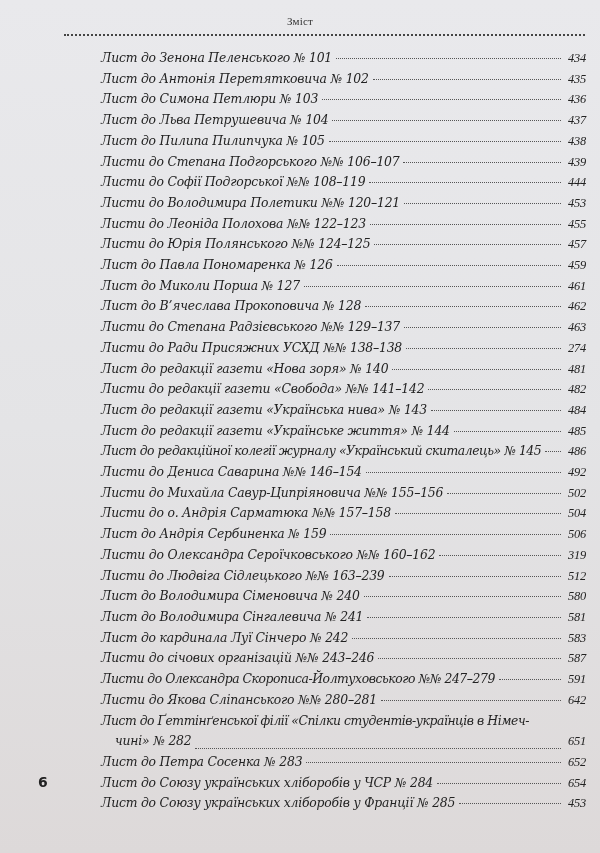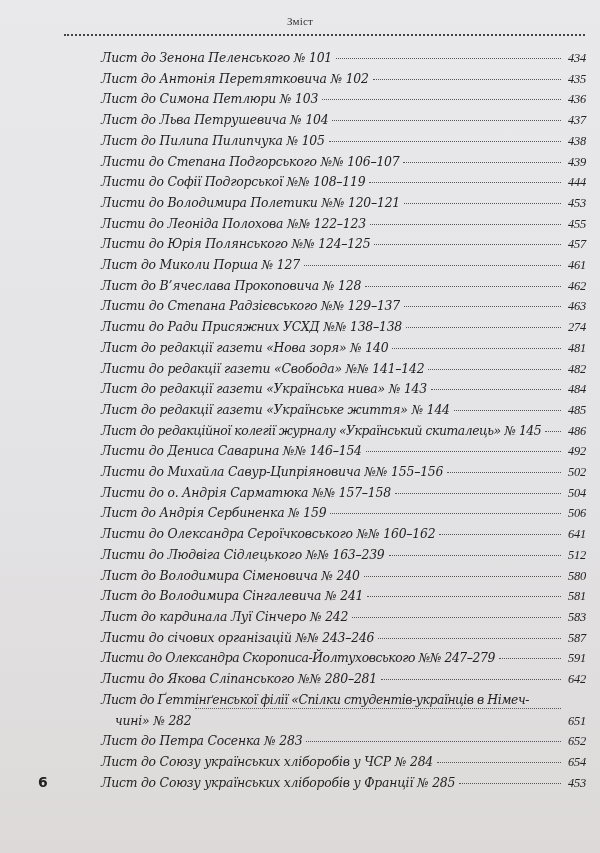--- a/index.html
+++ b/index.html
@@ -32,21 +32,21 @@
   }
   .entry { display: flex; align-items: baseline; }
   .entry .title { white-space: nowrap; }
   .entry .leader {
     flex: 1; margin: 0 3px 0 4px;
     border-bottom: 1px dotted #555;
     transform: translateY(-3px);
   }
   .entry .page { white-space: nowrap; min-width: 22px; text-align: right; font-family: Liberation Serif, serif; }
   .wrap-block .second {
-    display: flex; align-items: flex-start; padding-left: 14px;
+    display: flex; align-items: flex-end; padding-left: 14px;
   }
   .wrap-block .second .title { white-space: nowrap; }
   .folio {
     position: absolute; left: 38px; top: 774px;
     font-family: "DejaVu Sans", "Liberation Sans", sans-serif;
     font-weight: bold; font-size: 14px; color: #222;
   }
 </style>
 </head>
 <body>
@@ -99,20 +99,25 @@
       <span class="title">Листи до Леоніда Полохова №№ 122–123</span>
       <span class="leader"></span>
       <span class="page">455</span>
     </li>
   <li class="entry">
       <span class="title">Листи до Юрія Полянського №№ 124–125</span>
       <span class="leader"></span>
       <span class="page">457</span>
     </li>
   <li class="entry">
+      <span class="title">Лист до Павла Пономаренка № 126</span>
+      <span class="leader"></span>
+      <span class="page">459</span>
+    </li>
+  <li class="entry">
       <span class="title">Лист до Миколи Порша № 127</span>
       <span class="leader"></span>
       <span class="page">461</span>
     </li>
   <li class="entry">
       <span class="title">Лист до В’ячеслава Прокоповича № 128</span>
       <span class="leader"></span>
       <span class="page">462</span>
     </li>
   <li class="entry">
@@ -166,21 +171,21 @@
       <span class="page">504</span>
     </li>
   <li class="entry">
       <span class="title">Лист до Андрія Сербиненка № 159</span>
       <span class="leader"></span>
       <span class="page">506</span>
     </li>
   <li class="entry">
       <span class="title">Листи до Олександра Сероїчковського №№ 160–162</span>
       <span class="leader"></span>
-      <span class="page">641</span>
+      <span class="page">319</span>
     </li>
   <li class="entry">
       <span class="title">Листи до Людвіга Сідлецького №№ 163–239</span>
       <span class="leader"></span>
       <span class="page">512</span>
     </li>
   <li class="entry">
       <span class="title">Лист до Володимира Сіменовича № 240</span>
       <span class="leader"></span>
       <span class="page">580</span>

